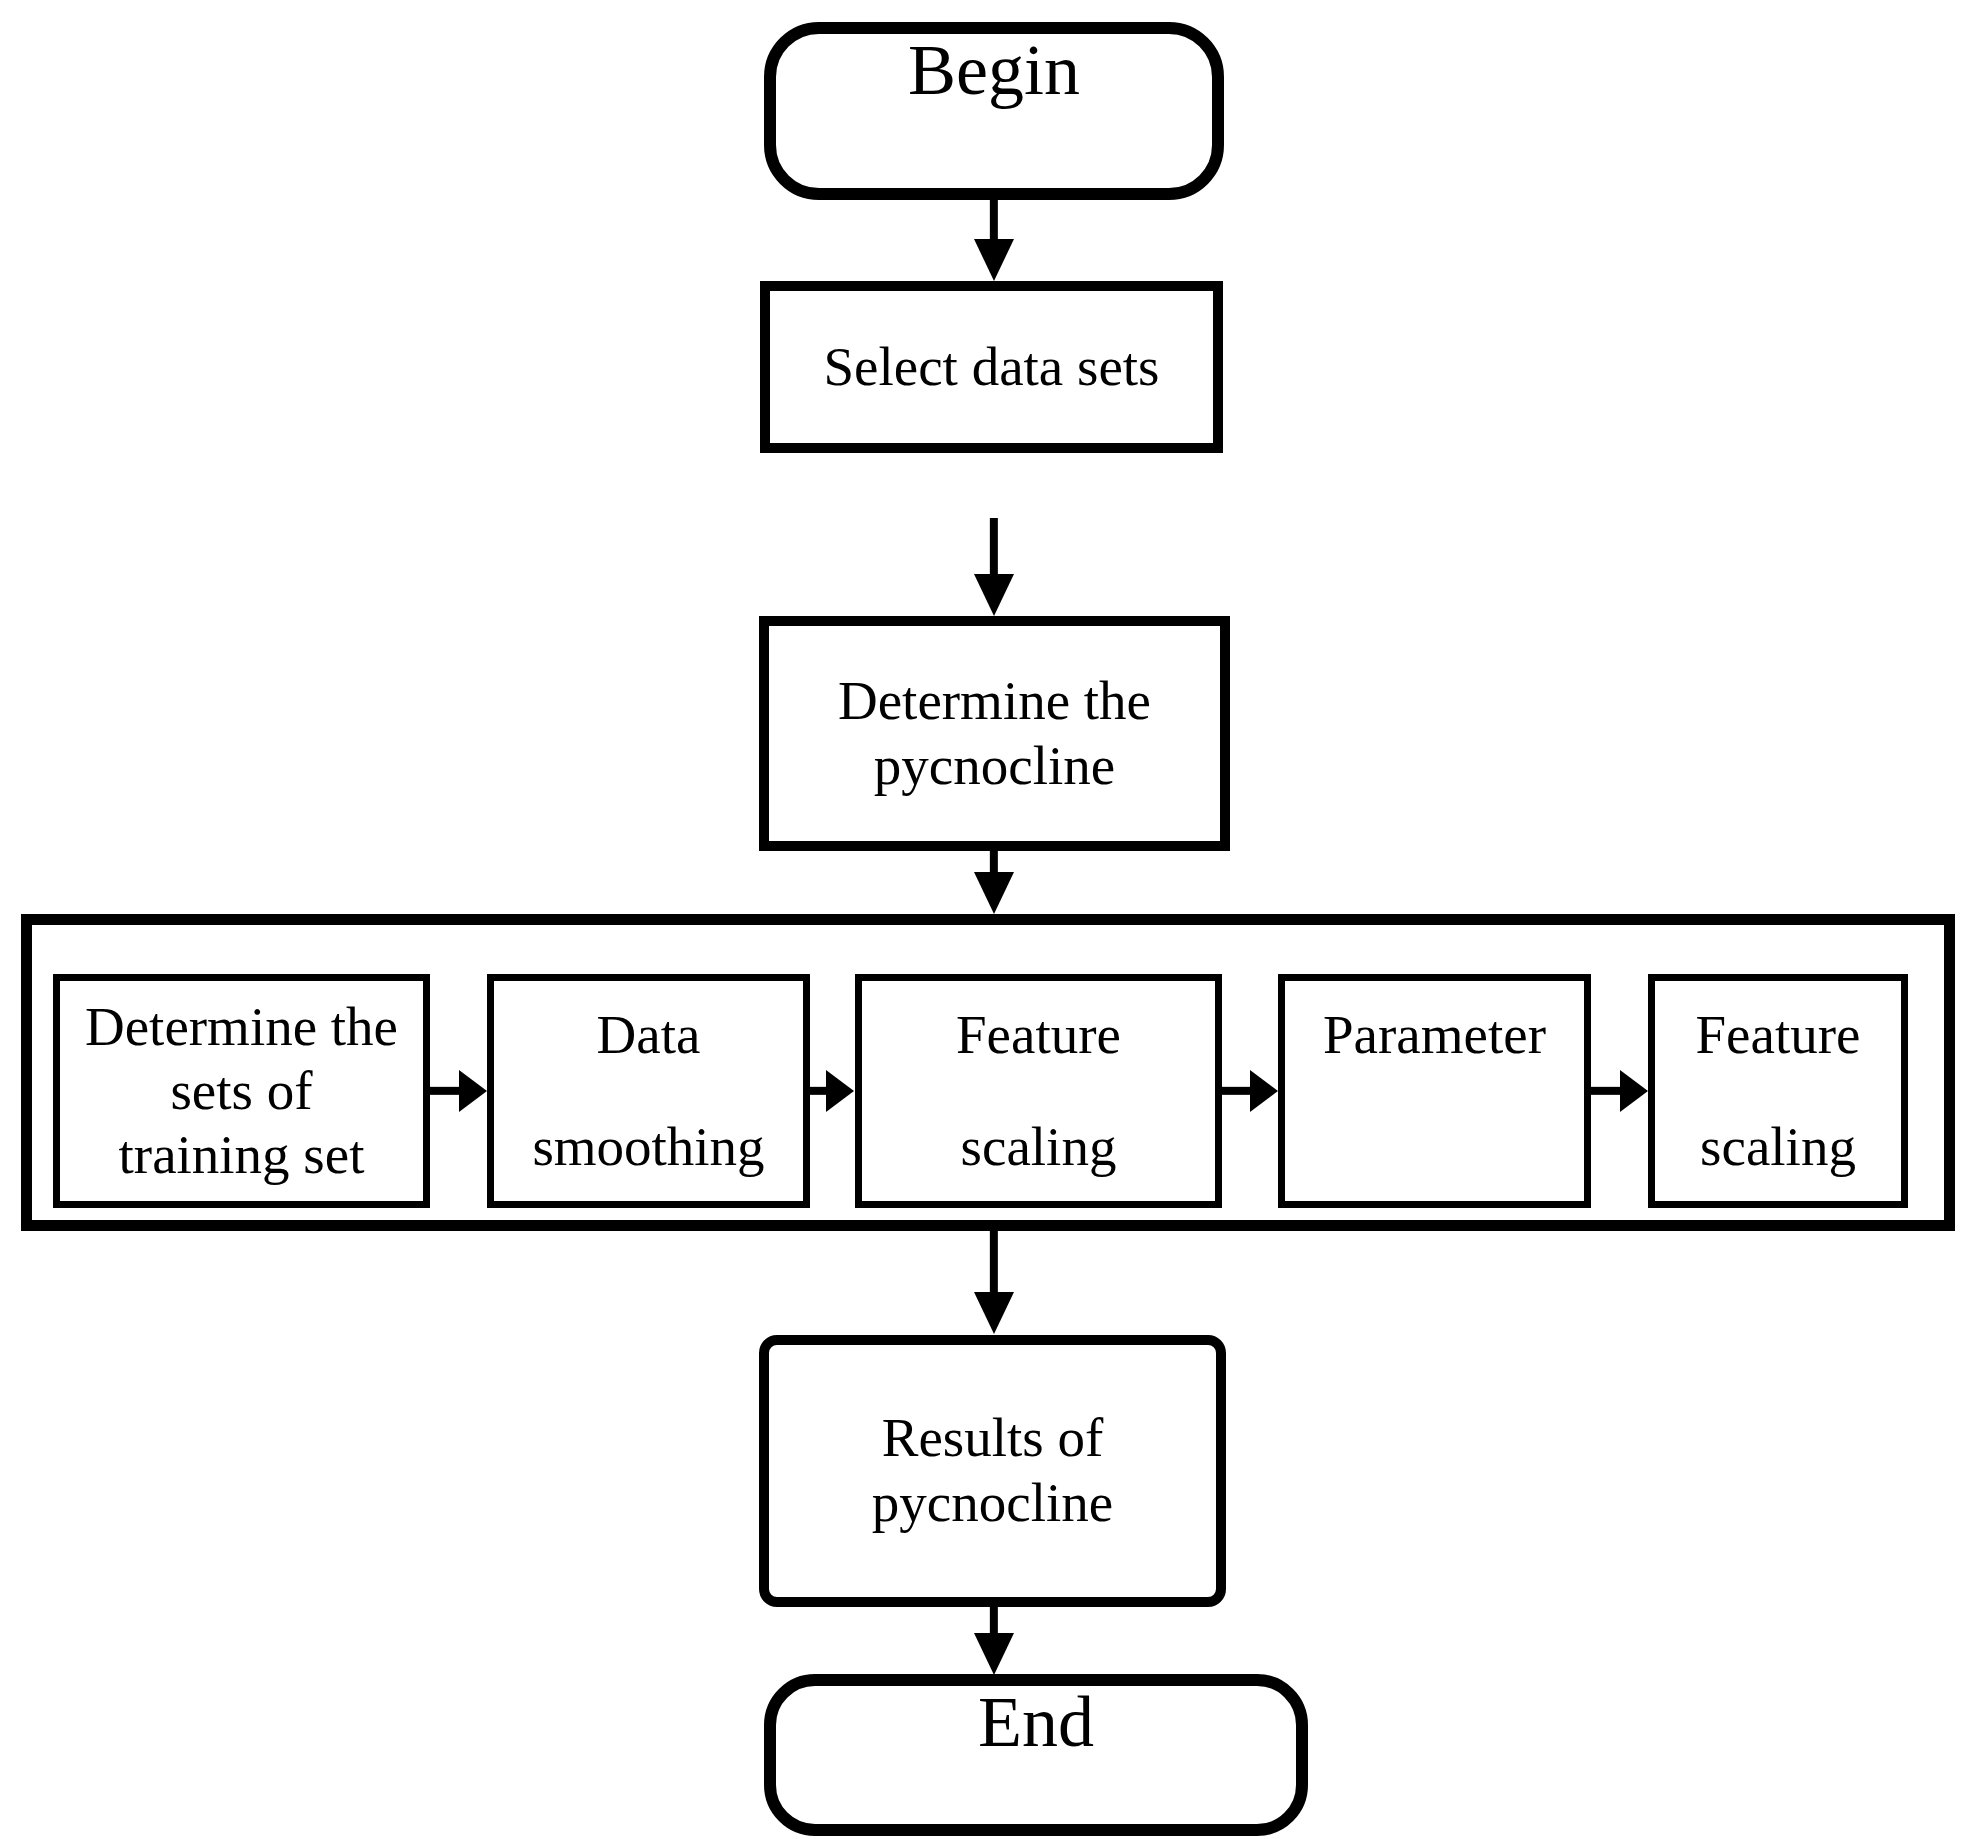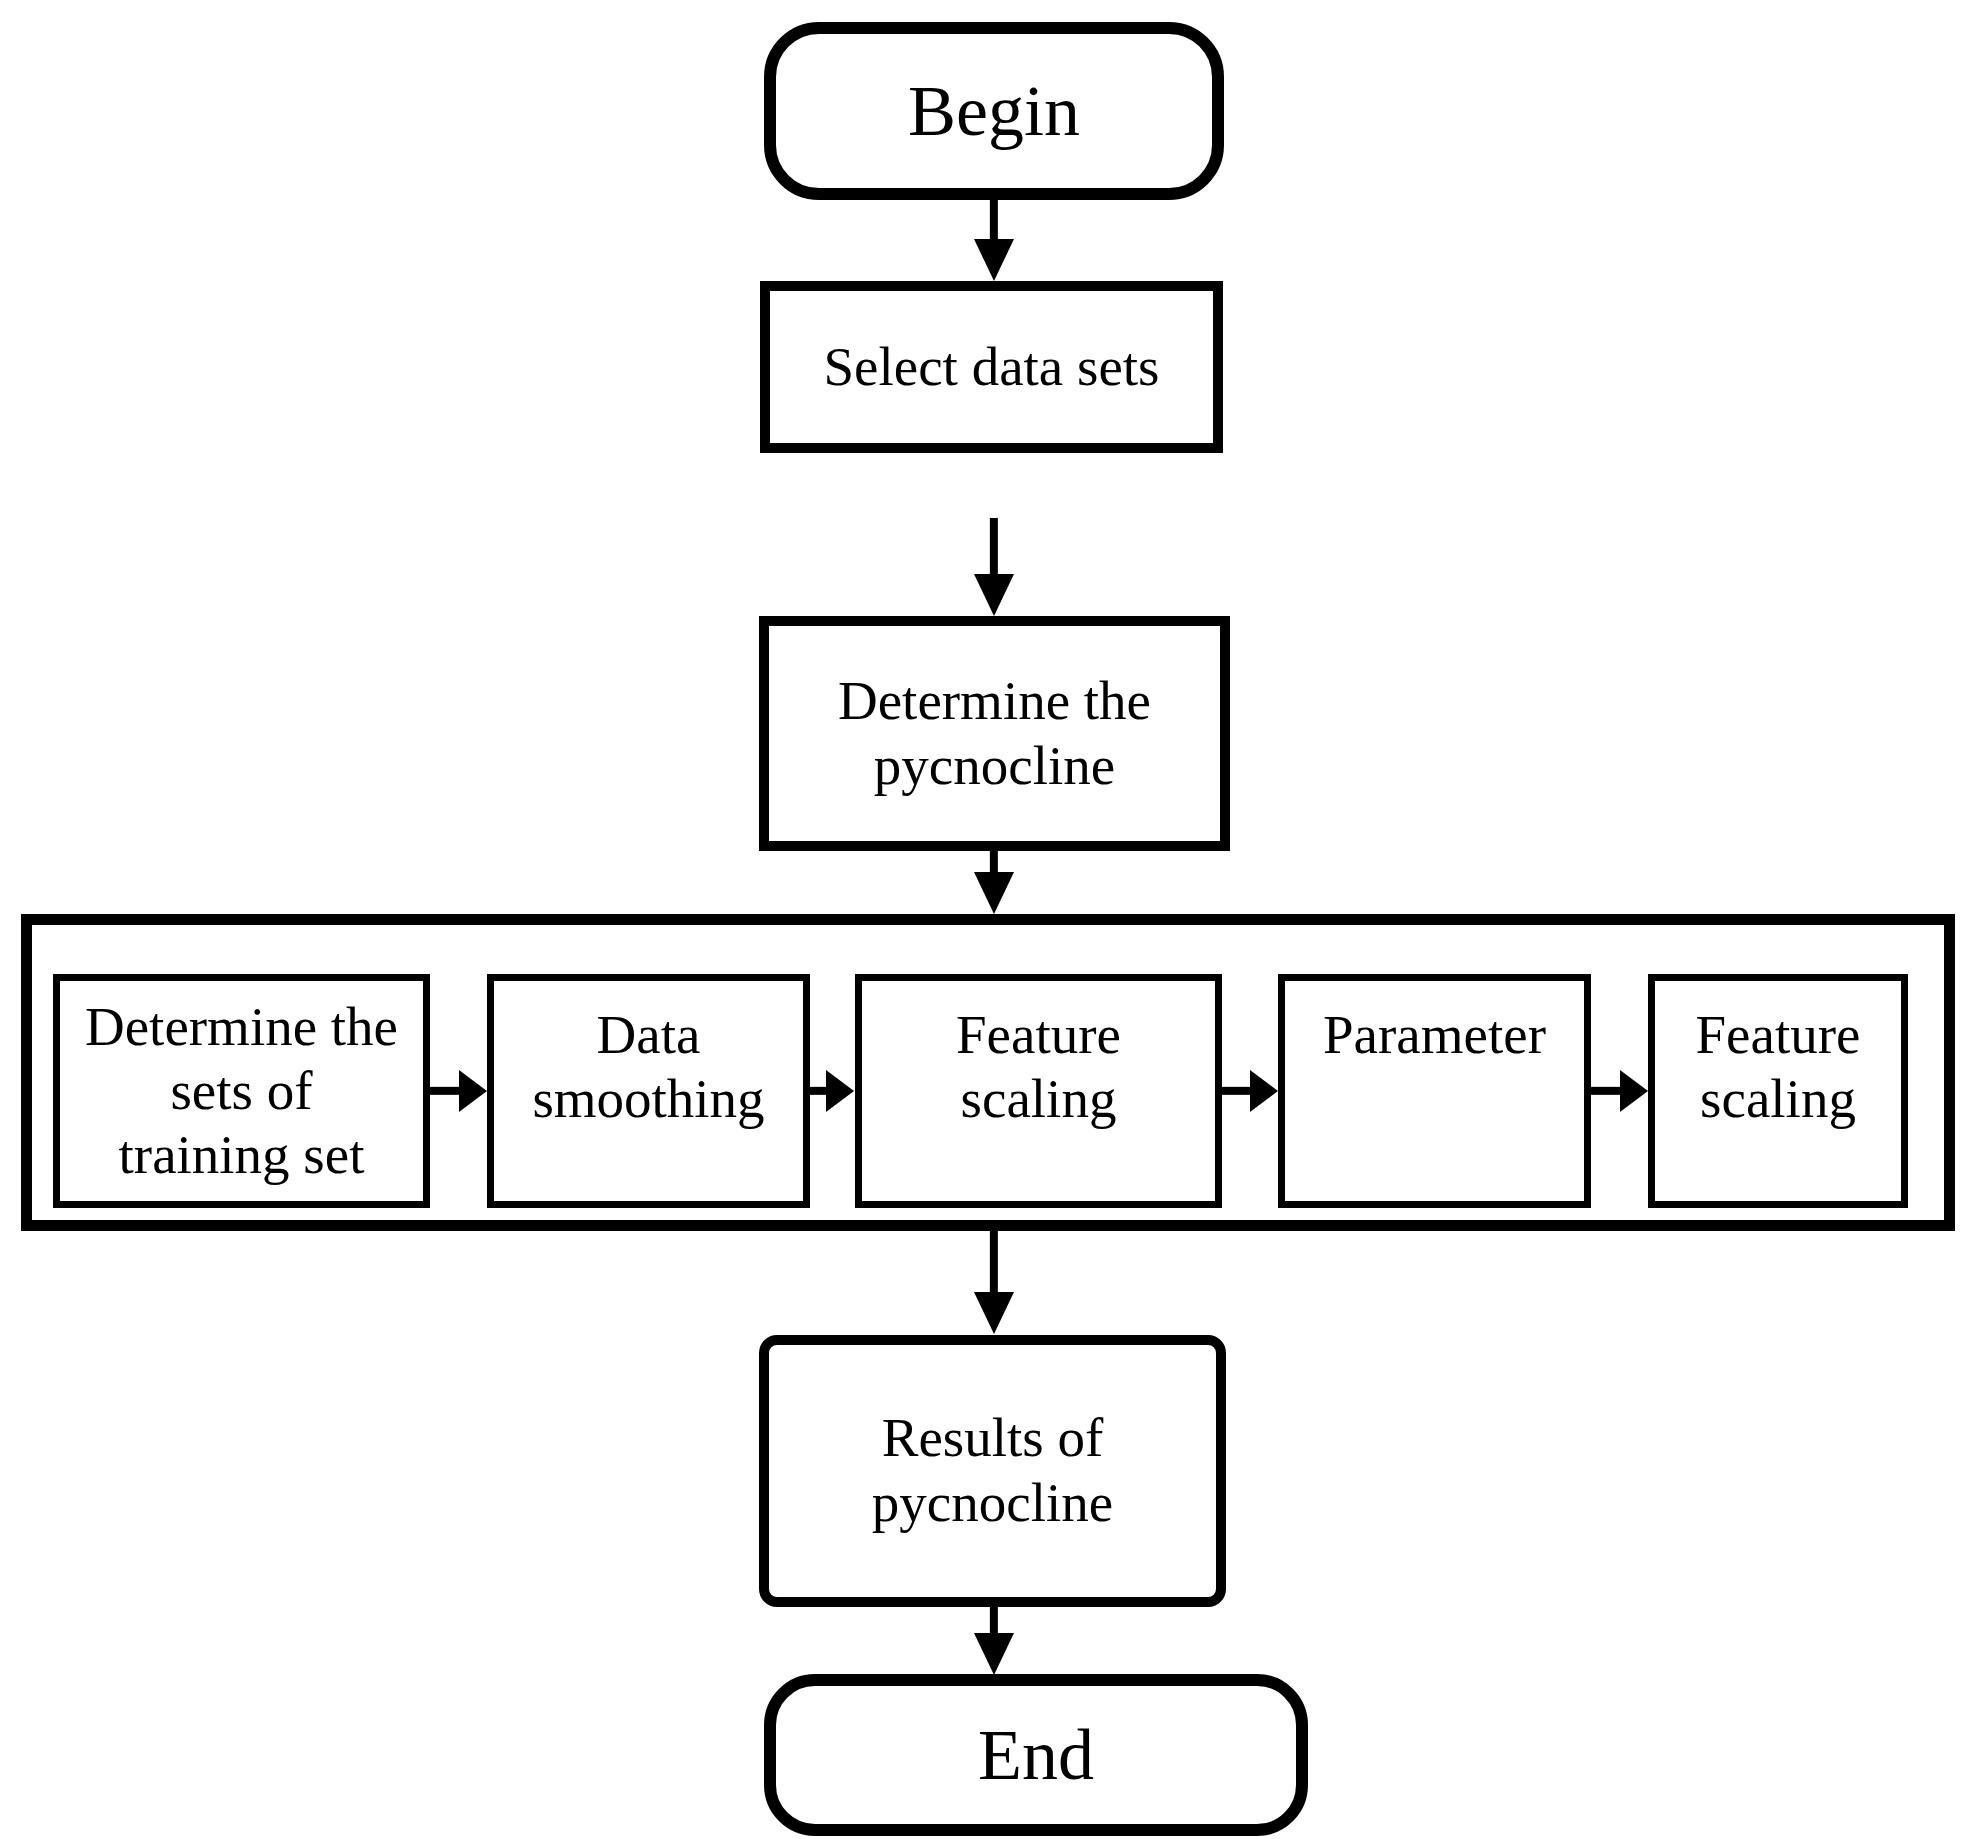--- a/index.html
+++ b/index.html
@@ -31,21 +31,20 @@
     line-height: 1.18;
   }
   
   .node-terminal {
     position: absolute;
     box-sizing: border-box;
     background: var(--bg, #ffffff);
     border: 12px solid currentColor;
     border-radius: 55px;
     display: flex;
-    align-items: center;
     justify-content: center;
     text-align: center;
     font-size: 72px;
     line-height: 1;
   }
   
   .group {
     position: absolute;
     box-sizing: border-box;
     background: var(--bg, #ffffff);
@@ -58,21 +57,21 @@
     background: var(--bg, #ffffff);
     border: 7.4px solid currentColor;
     display: flex;
     flex-direction: column;
     align-items: center;
     text-align: center;
     font-size: 55px;
     line-height: 1.16;
   }
   .step.centered { justify-content: center; padding: 3.7px; }
-  .step.spread   { justify-content: flex-start; padding: 22px 3.7px; }
+  .step.spread   { justify-content: space-between; padding: 22px 3.7px; }
   
   .varrow { position: absolute; width: 41px; }
   .varrow .stem {
     position: absolute;
     top: 0; left: 50%;
     transform: translateX(-50%);
     width: 8.3px;
     background: currentColor;
   }
   .varrow .head {

